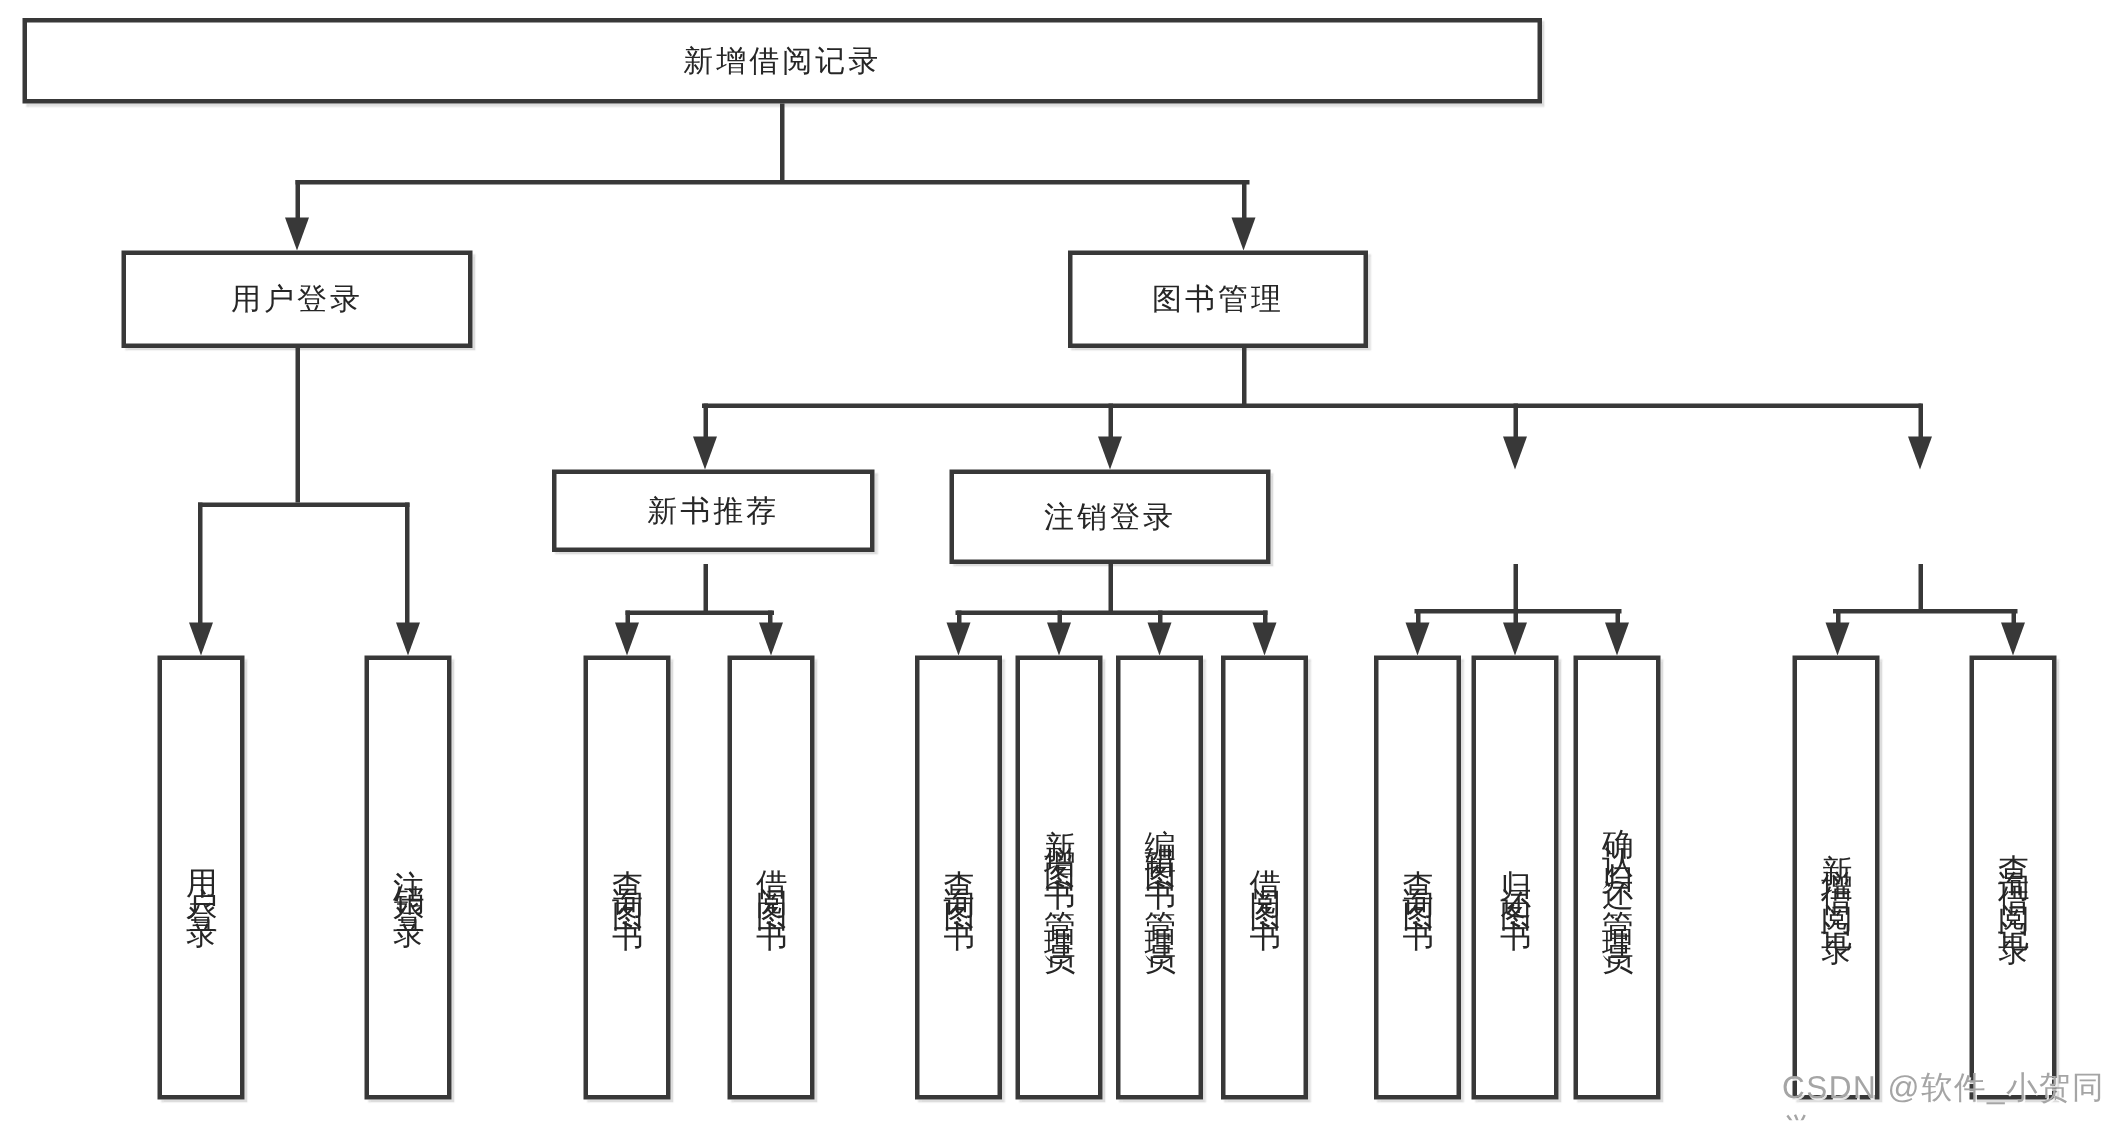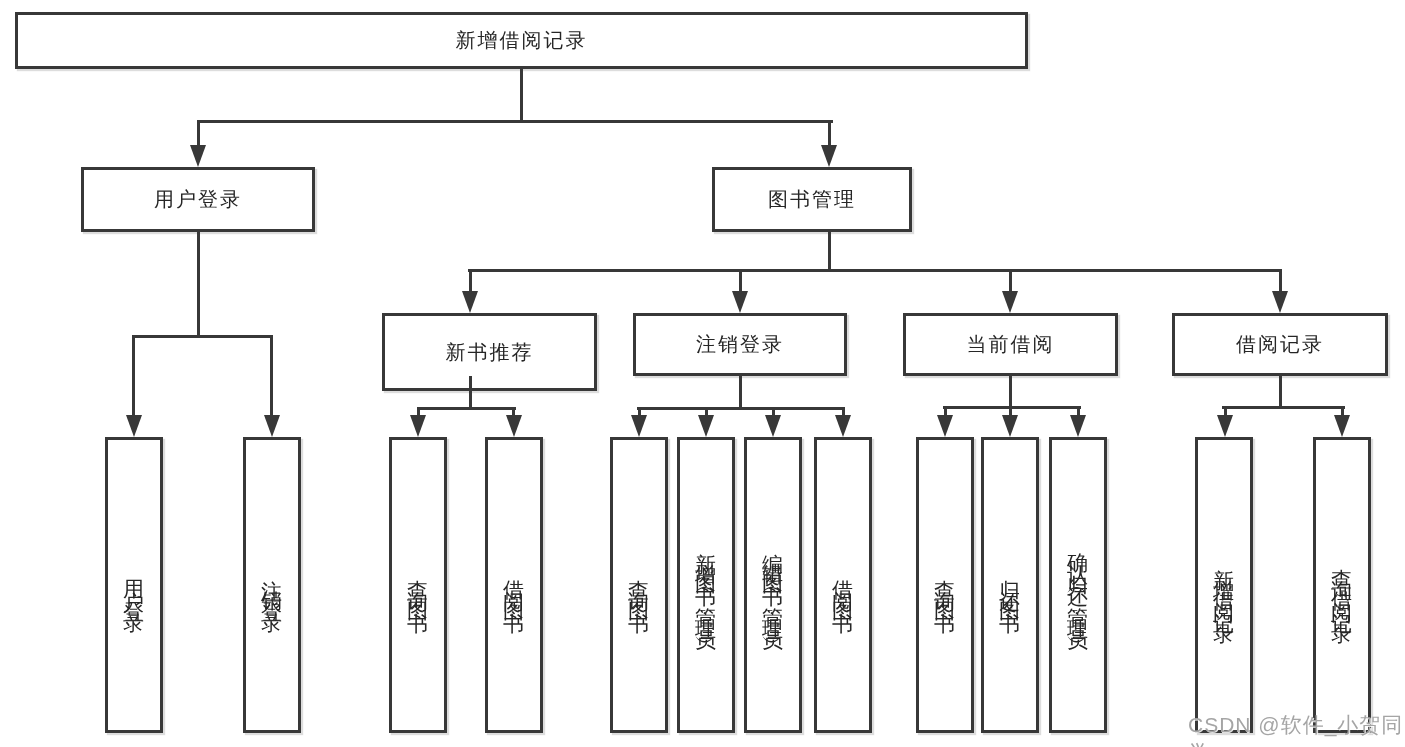--- a/index.html
+++ b/index.html
@@ -71,31 +71,25 @@
   <div class="hline" style="left:468px;top:269px;width:813px"></div>
   <div class="vline" style="left:469px;top:269px;height:23px"></div>
   <div class="arr" style="left:462px;top:291px"></div>
   <div class="vline" style="left:739px;top:269px;height:23px"></div>
   <div class="arr" style="left:732px;top:291px"></div>
   <div class="vline" style="left:1009px;top:269px;height:23px"></div>
   <div class="arr" style="left:1002px;top:291px"></div>
   <div class="vline" style="left:1279px;top:269px;height:23px"></div>
   <div class="arr" style="left:1272px;top:291px"></div>
 
-  <div class="box" style="left:382px;top:313px;width:215px;height:78px">
+  <div class="box" style="left:368px;top:313px;width:215px;height:55px">
     <span>新书推荐</span>
   </div>
   <div class="box" style="left:633px;top:313px;width:214px;height:63px">
     <span>注销登录</span>
-  </div>
-  <div class="box" style="left:903px;top:313px;width:215px;height:63px">
-    <span>当前借阅</span>
-  </div>
-  <div class="box" style="left:1172px;top:313px;width:216px;height:63px">
-    <span>借阅记录</span>
   </div>
 
   <div class="vline" style="left:469px;top:376px;height:32px"></div>
   <div class="hline" style="left:417px;top:407px;width:99px"></div>
   <div class="vline" style="left:417px;top:407px;height:10px"></div>
   <div class="arr" style="left:410px;top:415px"></div>
   <div class="vline" style="left:512px;top:407px;height:10px"></div>
   <div class="arr" style="left:506px;top:415px"></div>
 
   <div class="vline" style="left:739px;top:376px;height:32px"></div>

